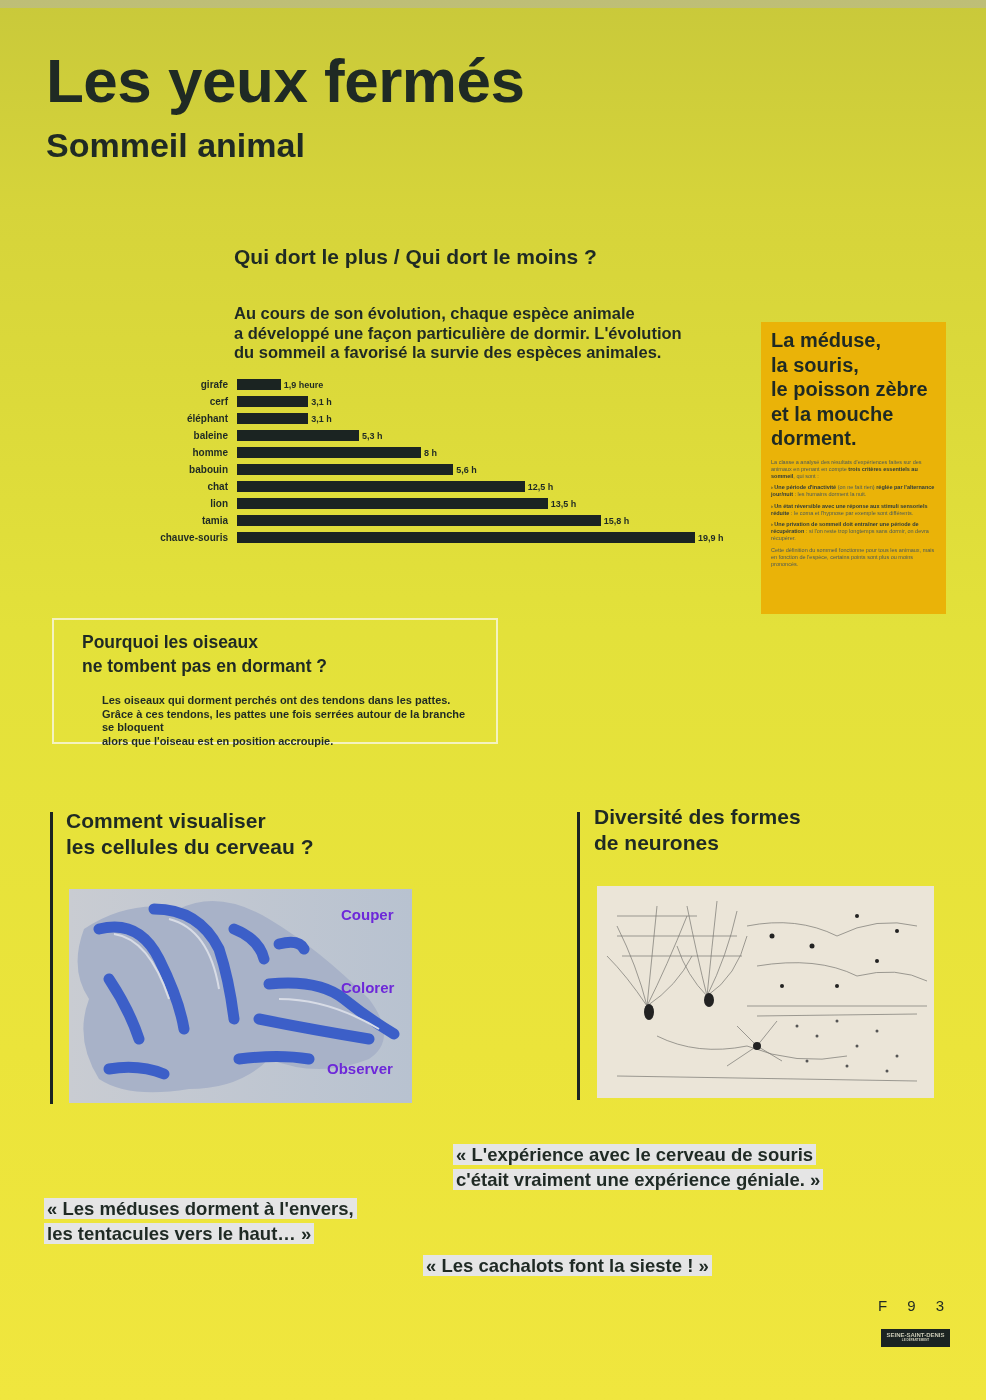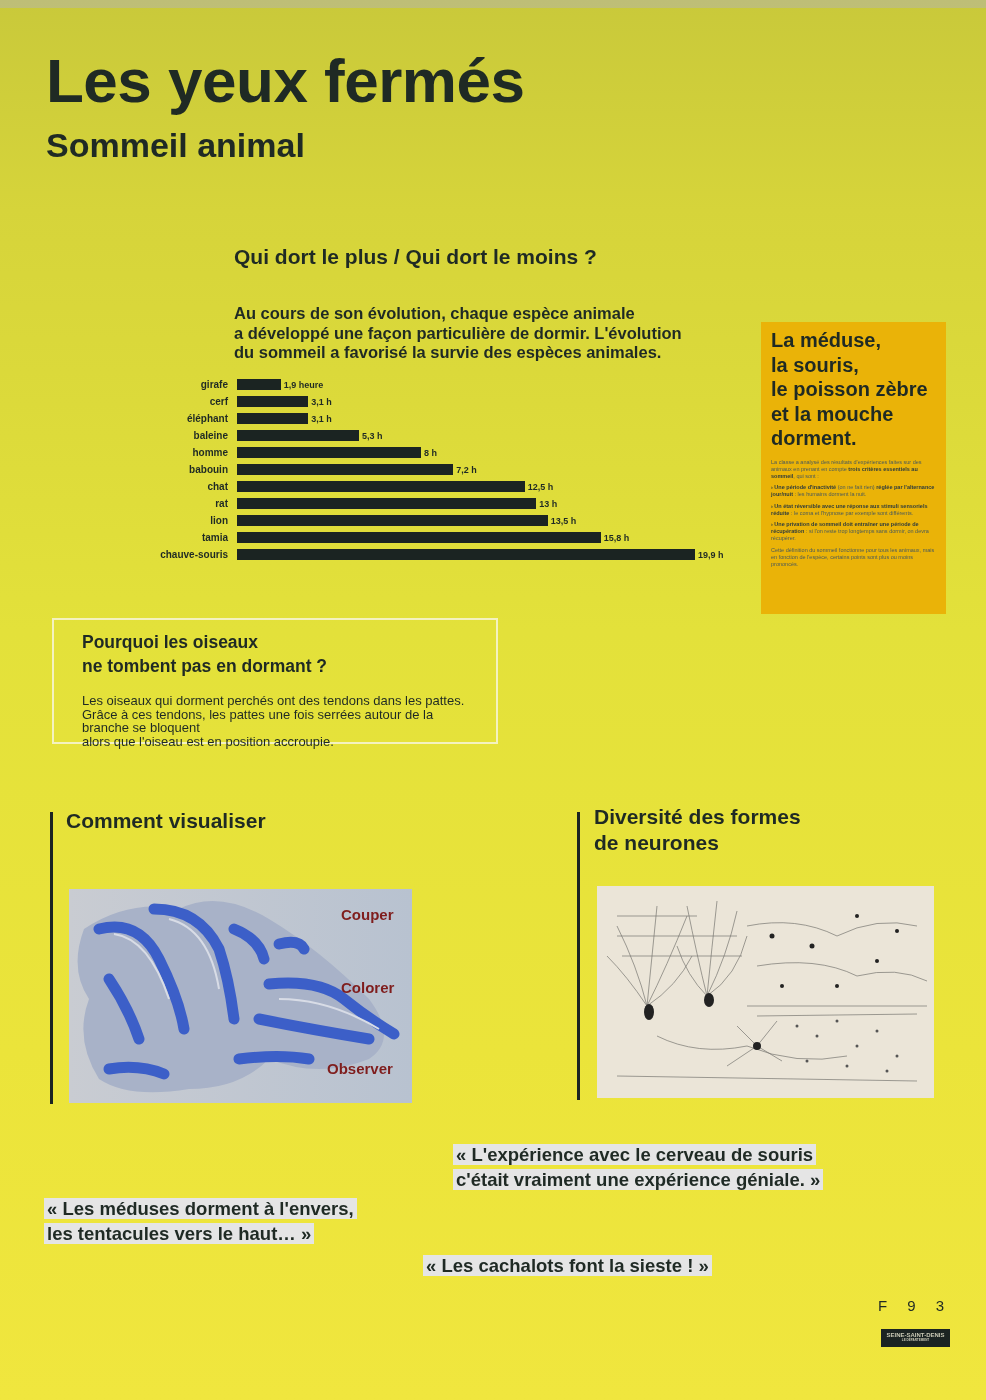--- a/index.html
+++ b/index.html
@@ -17,25 +17,25 @@
   .lbl{width:78px;text-align:right;font-size:10px;font-weight:bold;padding-right:9px;}
   .bar{height:11px;background:#1b2422;}
   .val{font-size:9px;font-weight:bold;margin-left:3px;}
   .whitebox{left:761px;top:322px;width:185px;height:292px;background:#eab308;box-sizing:border-box;padding:6px 10px;}
   .wb-title{font-size:20px;font-weight:bold;line-height:24.5px;}
   .wb-small{font-size:5.5px;line-height:7.2px;color:#4a5a5a;margin-top:8px;}
   .wb-small b{color:#2f3c3c;}
   .wb-small p{margin:0 0 4px 0;}
   .birdbox{left:52px;top:618px;width:446px;height:126px;border:2px solid #f4f2c0;box-sizing:border-box;padding:10px 28px;}
   .bb-title{font-size:17.5px;font-weight:bold;line-height:24px;}
-  .bb-text{font-size:13px;font-weight:normal;line-height:13.5px;margin-top:16px;}
+  .bb-text{font-size:11px;font-weight:bold;line-height:13.5px;margin-top:16px;margin-left:20px;}
   .vline{width:3px;background:#1b2422;}
   .img1{left:69px;top:889px;width:343px;height:214px;background:#c3c8d0;overflow:hidden;}
   .img2{left:597px;top:886px;width:337px;height:212px;background:#e9e3d6;overflow:hidden;}
-  .imglabel{position:absolute;font-size:15px;font-weight:bold;color:#7f1d1d;}
+  .imglabel{position:absolute;font-size:15px;font-weight:bold;color:#6d28d9;}
   .quote{font-size:18.5px;font-weight:bold;line-height:25px;}
   .quote span{background:#e5e5e5;padding:0 3px;box-decoration-break:clone;-webkit-box-decoration-break:clone;}
   .code{left:878px;top:1297px;font-size:15px;letter-spacing:8px;font-weight:normal;}
   .logo{left:881px;top:1329px;width:69px;height:18px;background:#1b2422;color:#c9c9b5;font-size:6px;font-weight:bold;text-align:center;line-height:12px;}
   .logo small{display:block;font-size:3px;line-height:4px;margin-top:-3px;}
 </style>
 </head>
 <body>
 
 <div class="topband"></div>
@@ -73,31 +73,26 @@
       <div class="val">5,3 h</div>
     </div>
     <div class="row">
       <div class="lbl">homme</div>
       <div class="bar" style="width: 184.121px; background: rgb(27, 36, 34);"></div>
       <div class="val">8 h</div>
     </div>
     <div class="row">
       <div class="lbl">babouin</div>
       <div class="bar" style="width: 216.342px; background: rgb(27, 36, 34);"></div>
-      <div class="val">7,2 h</div>
+      <div class="val">5,6 h</div>
     </div>
     <div class="row">
       <div class="lbl">chat</div>
       <div class="bar" style="width: 287.688px; background: rgb(27, 36, 34);"></div>
       <div class="val">12,5 h</div>
-    </div>
-    <div class="row">
-      <div class="lbl">rat</div>
-      <div class="bar" style="width: 299.196px; background: rgb(27, 36, 34);"></div>
-      <div class="val">13 h</div>
     </div>
     <div class="row">
       <div class="lbl">lion</div>
       <div class="bar" style="width: 310.704px; background: rgb(27, 36, 34);"></div>
       <div class="val">13,5 h</div>
     </div>
     <div class="row">
       <div class="lbl">tamia</div>
       <div class="bar" style="width: 363.638px; background: rgb(27, 36, 34);"></div>
       <div class="val">15,8 h</div>
@@ -134,20 +129,21 @@
   <div class="bb-text">
     <div>Les oiseaux qui dorment perchés ont des tendons dans les pattes.</div>
     <div>Grâce à ces tendons, les pattes une fois serrées autour de la branche se bloquent</div>
     <div>alors que l'oiseau est en position accroupie.</div>
   </div>
 </div>
 
 <div class="abs vline" style="left:50px;top:812px;height:292px;"></div>
 <div class="abs h2" style="left:66px;top:808px;">
   <div>Comment visualiser</div>
+  <div>les cellules du cerveau ?</div>
 </div>
 <div class="abs img1">
   <svg width="343" height="214" viewBox="0 0 343 214">
     <defs>
         <linearGradient id="g1" x1="0" x2="1">
           <stop offset="0" stop-color="#c9ccd2"></stop>
           <stop offset="1" stop-color="#b8c2d0"></stop>
         </linearGradient>
       </defs>
     <rect width="343" height="214" fill="url(#g1)"></rect>

